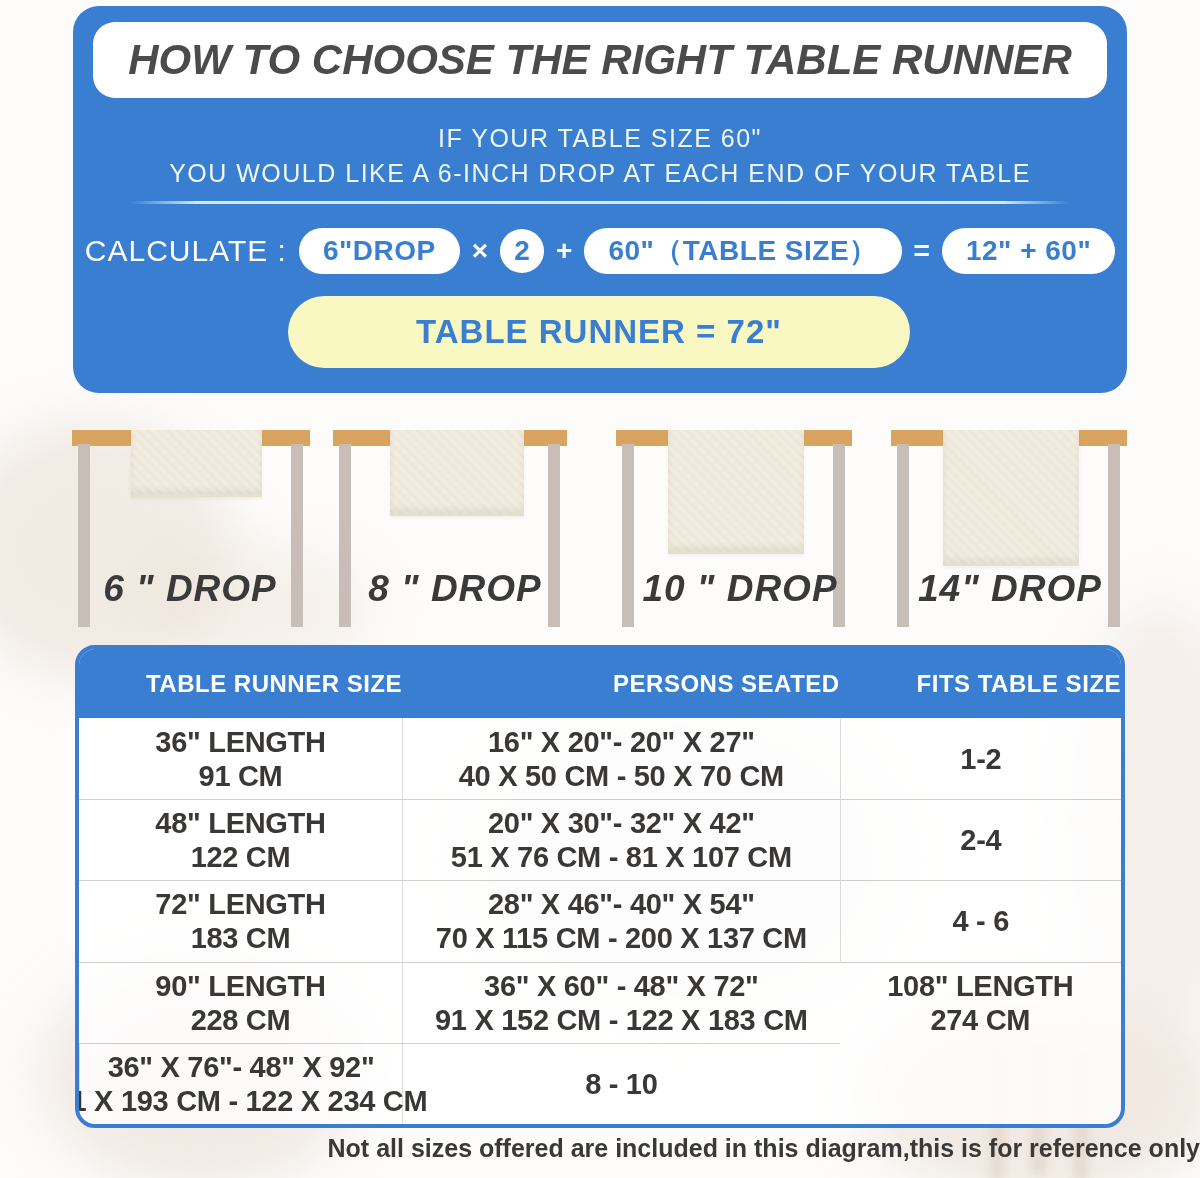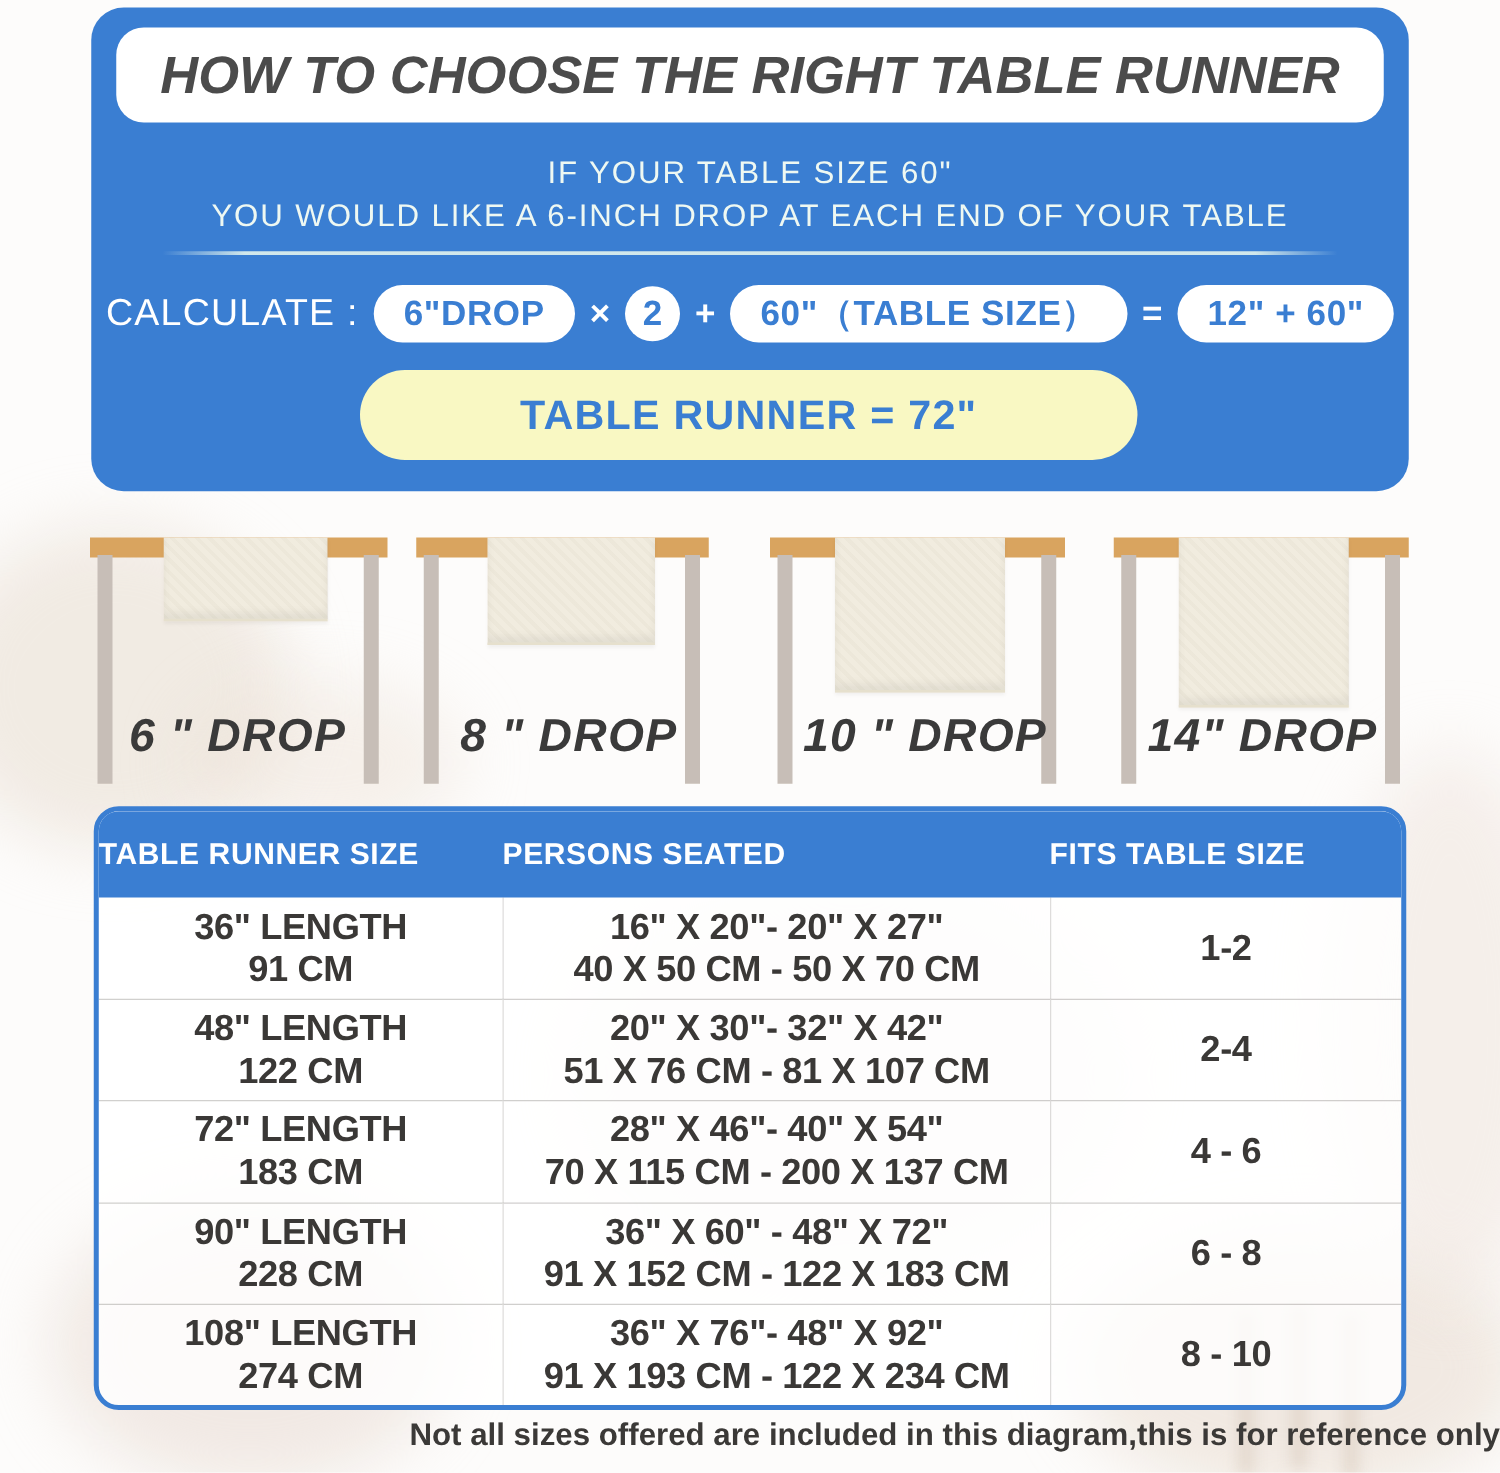--- a/index.html
+++ b/index.html
@@ -97,21 +97,21 @@
   .size-panel {
     position:absolute; left:75px; top:645px; width:1050px; height:483px;
     border:4px solid #3a7ed2; border-radius:20px; overflow:hidden;
     background:rgba(255,255,255,0.82);
   }
   .panel-header {
     height:69px; background:#3a7ed2;
     display:grid; grid-template-columns:31% 42% 27%; align-items:center;
   }
   .panel-header div {
-    text-align:left; color:#ffffff; font-weight:bold; font-size:24px; letter-spacing:0.5px;
+    text-align:right; color:#ffffff; font-weight:bold; font-size:24px; letter-spacing:0.5px;
   }
   .panel-body {
     display:grid; grid-template-columns:31% 42% 27%; grid-auto-rows:81.2px;
   }
   .cell {
     display:flex; flex-direction:column; align-items:center; justify-content:center;
     text-align:center; font-weight:bold; color:#3a3836; font-size:29px;
     line-height:34px; letter-spacing:-0.3px; white-space:nowrap;
   }
   .cell.c2, .cell.c3 { border-left:1px solid rgba(90,85,80,0.20); }
@@ -235,23 +235,20 @@
     </div>
 
     <div class="cell c1 rt">
       <span>90" LENGTH</span>
       <span>228 CM</span>
     </div>
     <div class="cell c2 rt">
       <span>36" X 60" - 48" X 72"</span>
       <span>91 X 152 CM - 122 X 183 CM</span>
     </div>
-    <div class="cell c3 rt">
-      <span>6 - 8</span>
-    </div>
 
     <div class="cell c1 rt">
       <span>108" LENGTH</span>
       <span>274 CM</span>
     </div>
     <div class="cell c2 rt">
       <span>36" X 76"- 48" X 92"</span>
       <span>91 X 193 CM - 122 X 234 CM</span>
     </div>
     <div class="cell c3 rt">

